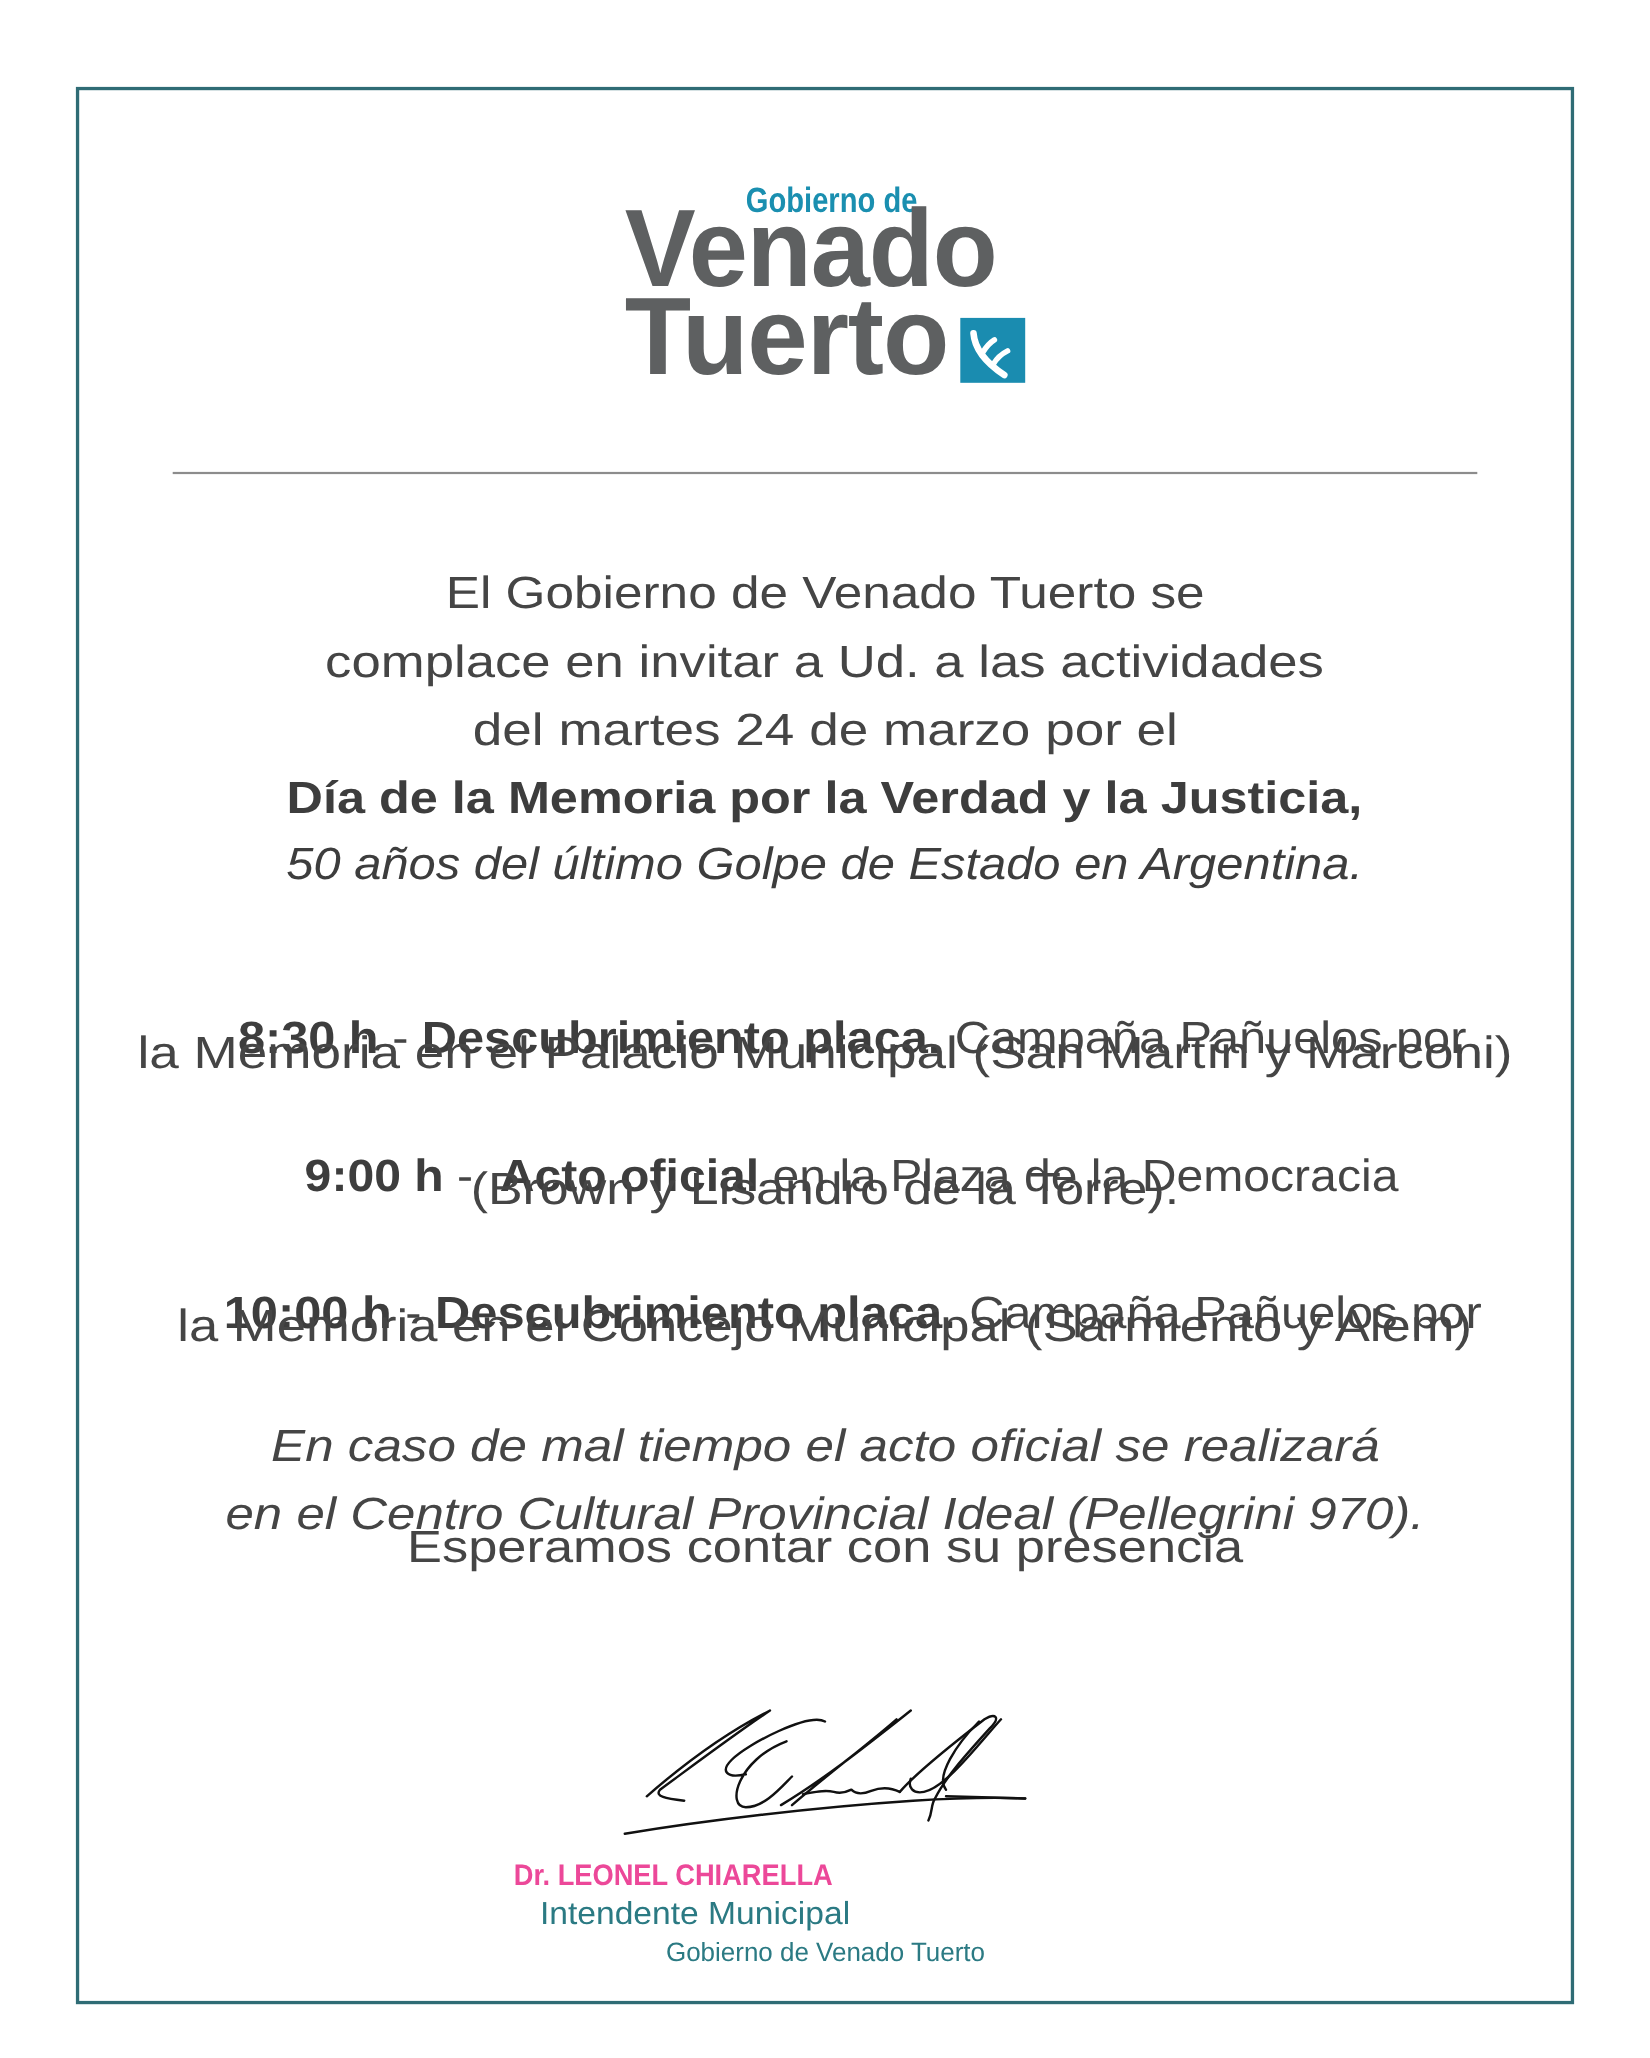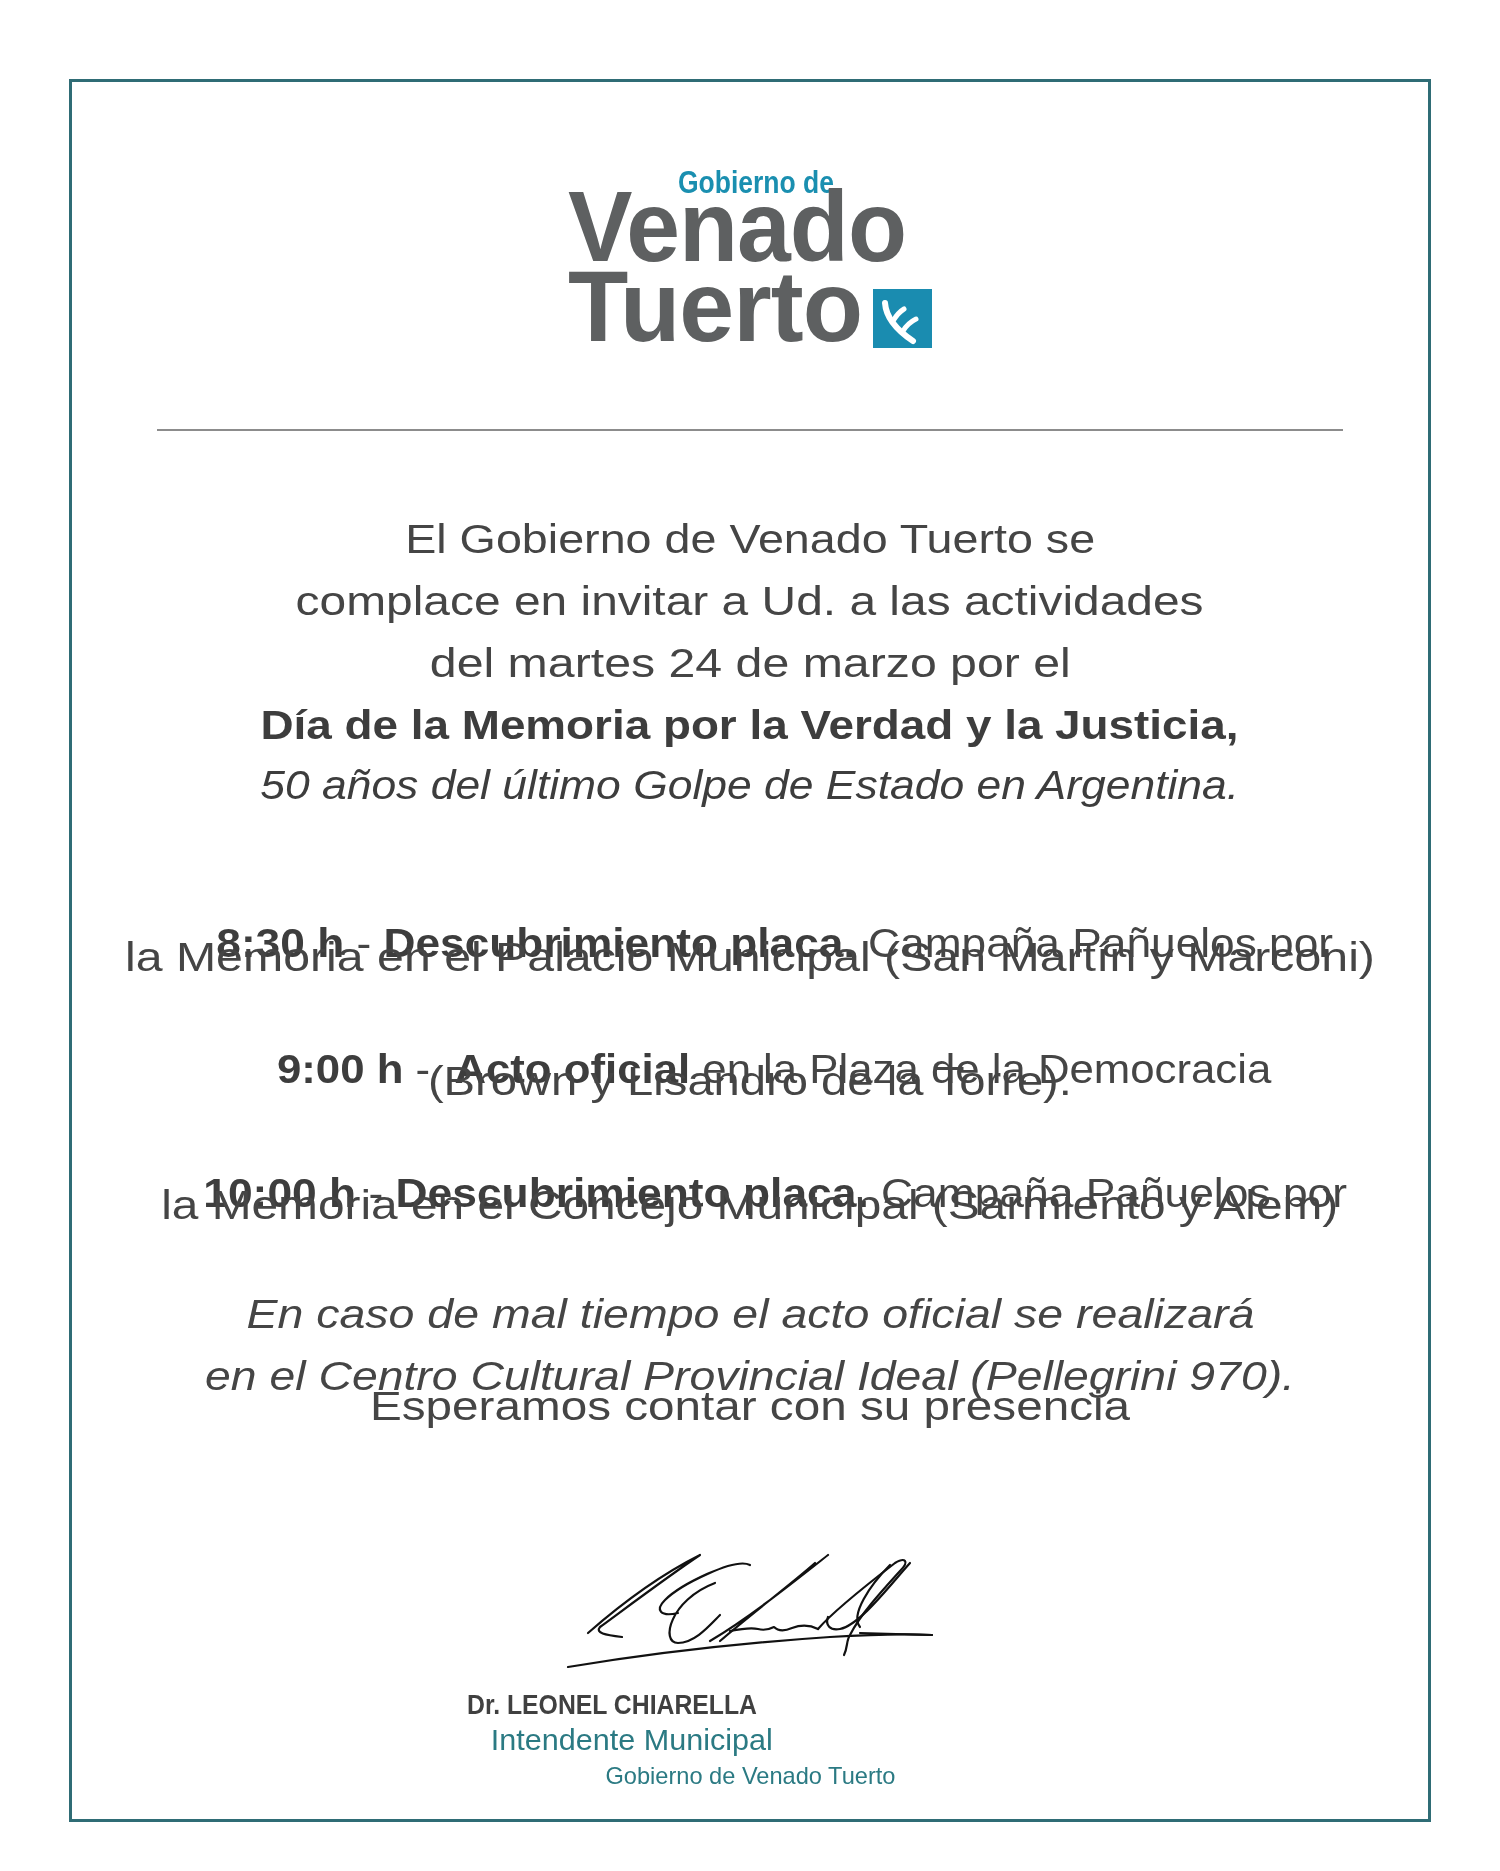--- a/index.html
+++ b/index.html
@@ -19,21 +19,21 @@
   .divider { position: absolute; left: 157px; top: 429px; width: 1186px; height: 2px; background: #8c8c8c; }
 
   .line { position: absolute; left: 0; width: 1500px; text-align: center; white-space: nowrap;
           color: #454545; font-size: 41px; line-height: 50px; }
   .fit { display: inline-block; transform-origin: center center; }
   .b { font-weight: bold; color: #3d3d3d; }
   .it { font-style: italic; }
   .sem { font-weight: normal; }
 
   .sig-name { position: absolute; left: 0; width: 1224px; text-align: center; top: 1688px;
-              font-weight: bold; color: #404040; font-size: 27px; line-height: 34px; }
+              font-weight: bold; color: #ec4899; font-size: 27px; line-height: 34px; }
   .sig-title { position: absolute; left: 0; width: 1264px; text-align: center; top: 1722px;
                color: #2b7a83; font-size: 29px; line-height: 36px; }
   .sig-gov { position: absolute; left: 0; width: 1500px; text-align: center; top: 1761px;
              color: #2b7a83; font-size: 24px; line-height: 30px; }
   .signature { position: absolute; left: 560px; top: 1545px; width: 385px; height: 130px; }
 </style>
 </head>
 <body>
 
 <div class="frame"></div>

